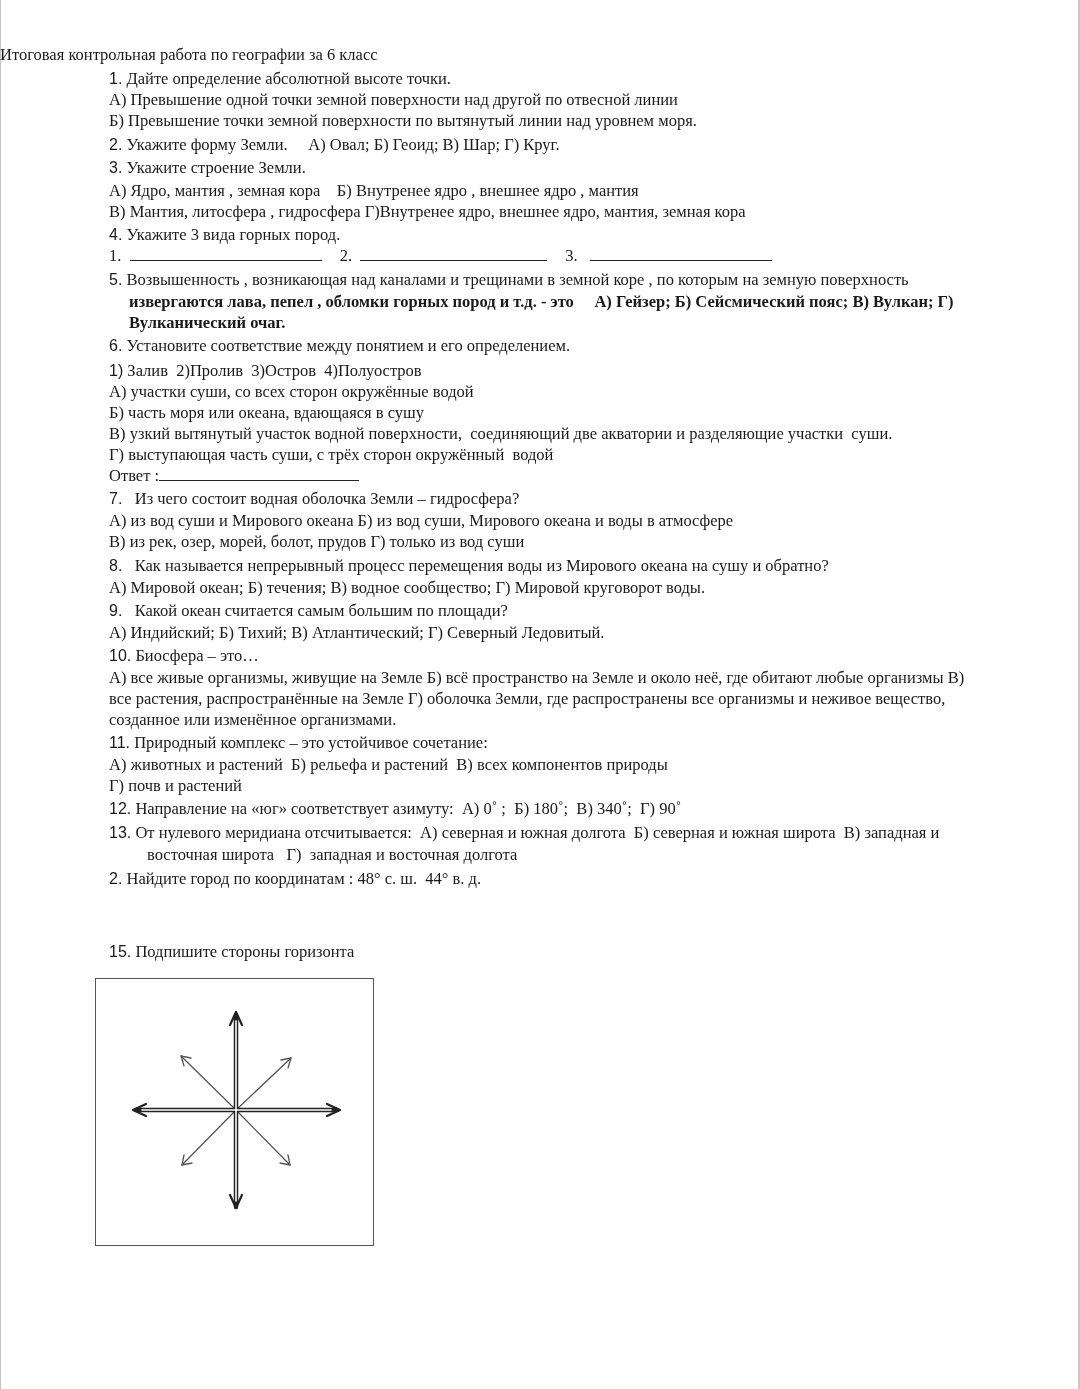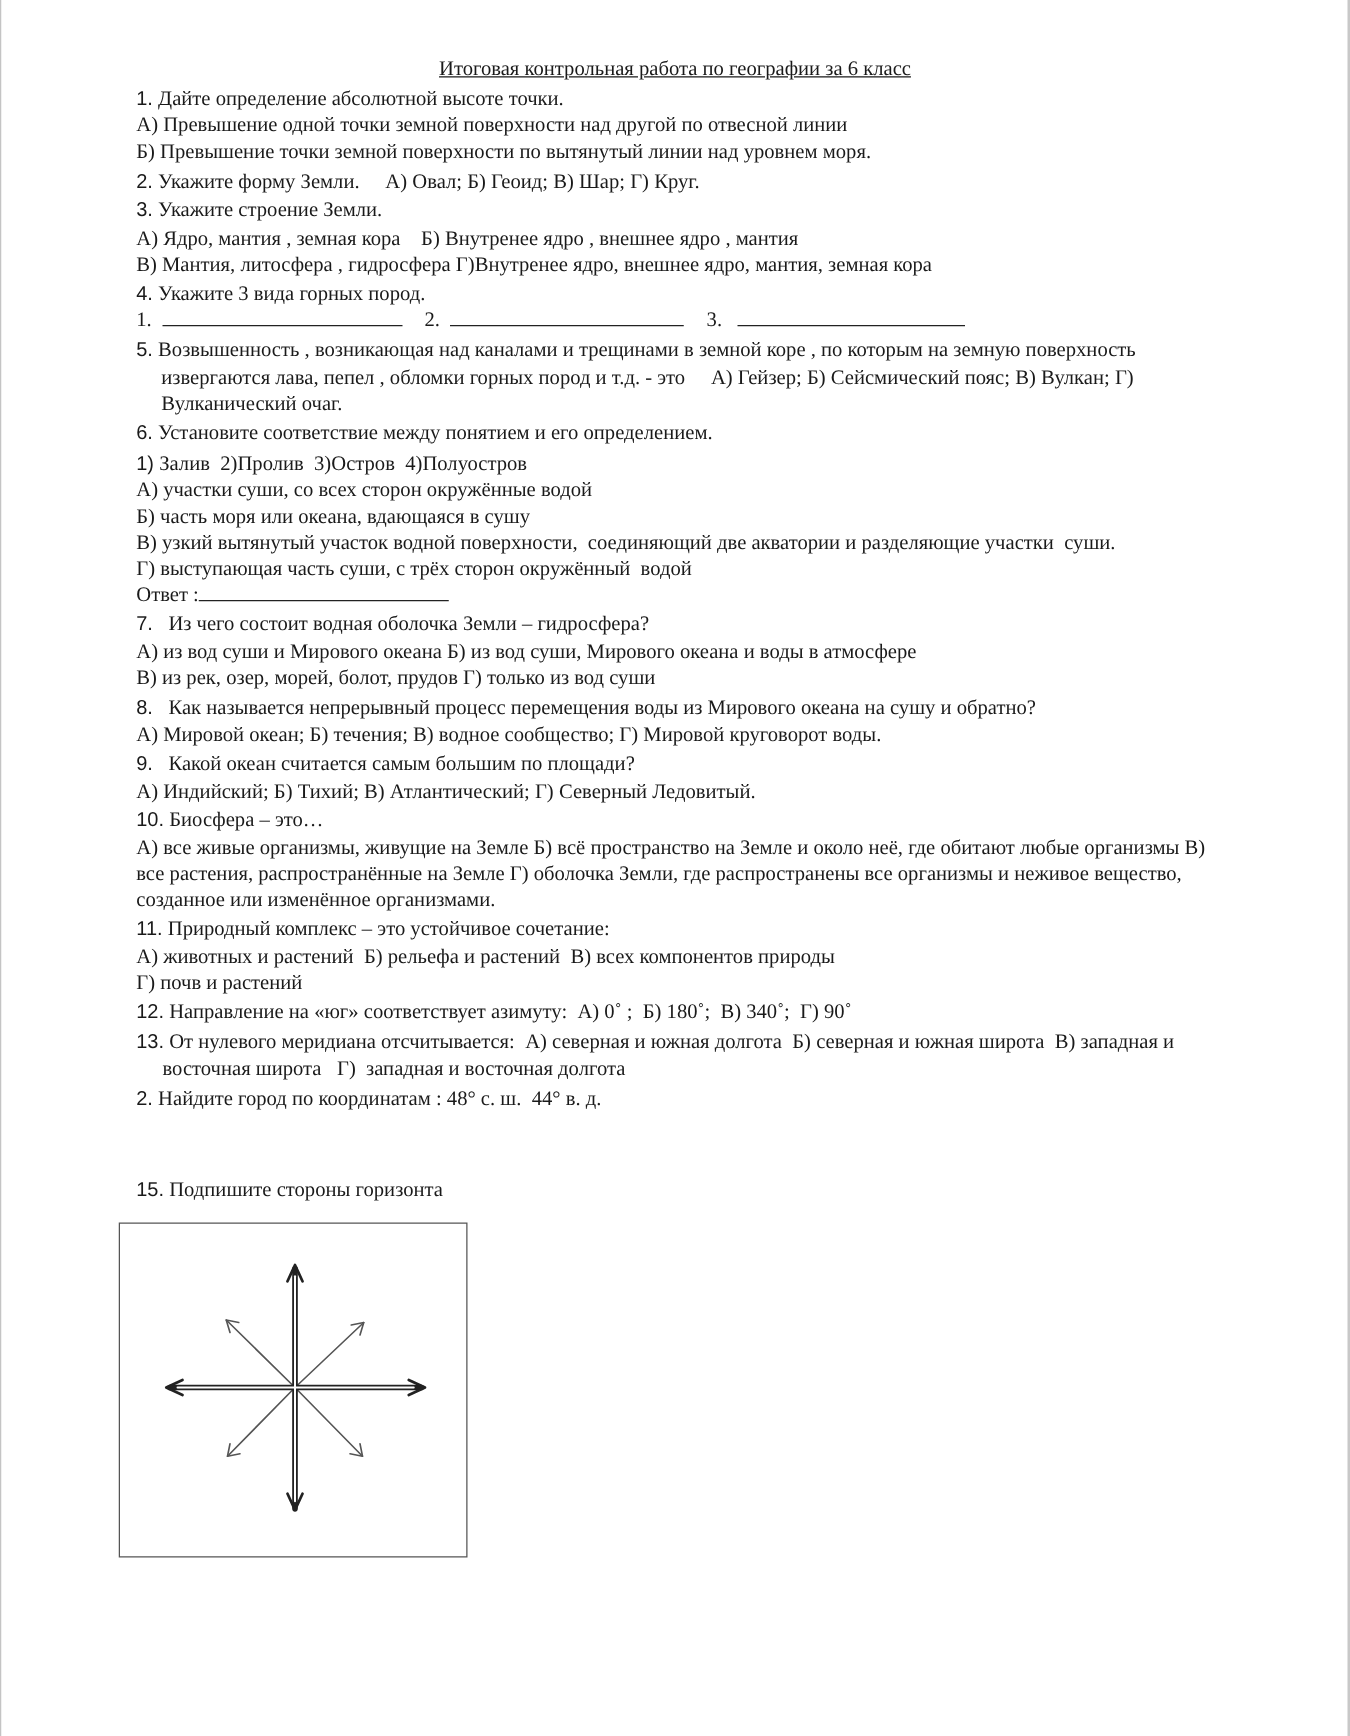--- a/index.html
+++ b/index.html
@@ -2,24 +2,24 @@
 <html><head>
 <meta charset="utf-8">
 <style>
   html, body { margin: 0; padding: 0; }
   body {
     width: 1080px; height: 1389px; background: #ffffff; position: relative; overflow: hidden;
     font-family: "Liberation Serif", serif; color: #1a1a1a;
   }
   .edge-left { position: absolute; left: 0; top: 0; width: 1px; height: 1389px; background: #c4c4c4; }
   .edge-right { position: absolute; right: 0; top: 0; width: 2px; height: 1389px; background: #c8c8c8; }
-  .title { position: absolute; top: 45px; left: 0; width: 1080px; text-align: center; font-size: 16.5px; text-decoration: underline; }
+  .title { position: absolute; top: 45px; left: 0; width: 1080px; text-align: left; font-size: 16.5px; }
   .ln { position: absolute; left: 65px; font-size: 16.5px; white-space: nowrap; line-height: 20px; margin-left: 44px; }
-  .ln.ind { left: 85px; }
-  .ln.ind2 { left: 86px; }
+  .ln.ind { left: 85px; font-weight: bold; }
+  .ln.ind2 { left: 103px; }
   .num { font-family: "Liberation Sans", sans-serif; font-size: 16px; }
   .blank { display: inline-block; border-bottom: 1px solid #222; height: 14px; vertical-align: baseline; }
   .compass-box { position: absolute; left: 95px; top: 978px; width: 277px; height: 266px; border: 1.5px solid #555; background: #fff; }
   .compass-box svg { position: absolute; left: 0; top: 0; }
 </style>
 </head>
 <body>
 
 <div class="edge-left"></div>
 <div class="edge-right"></div>

